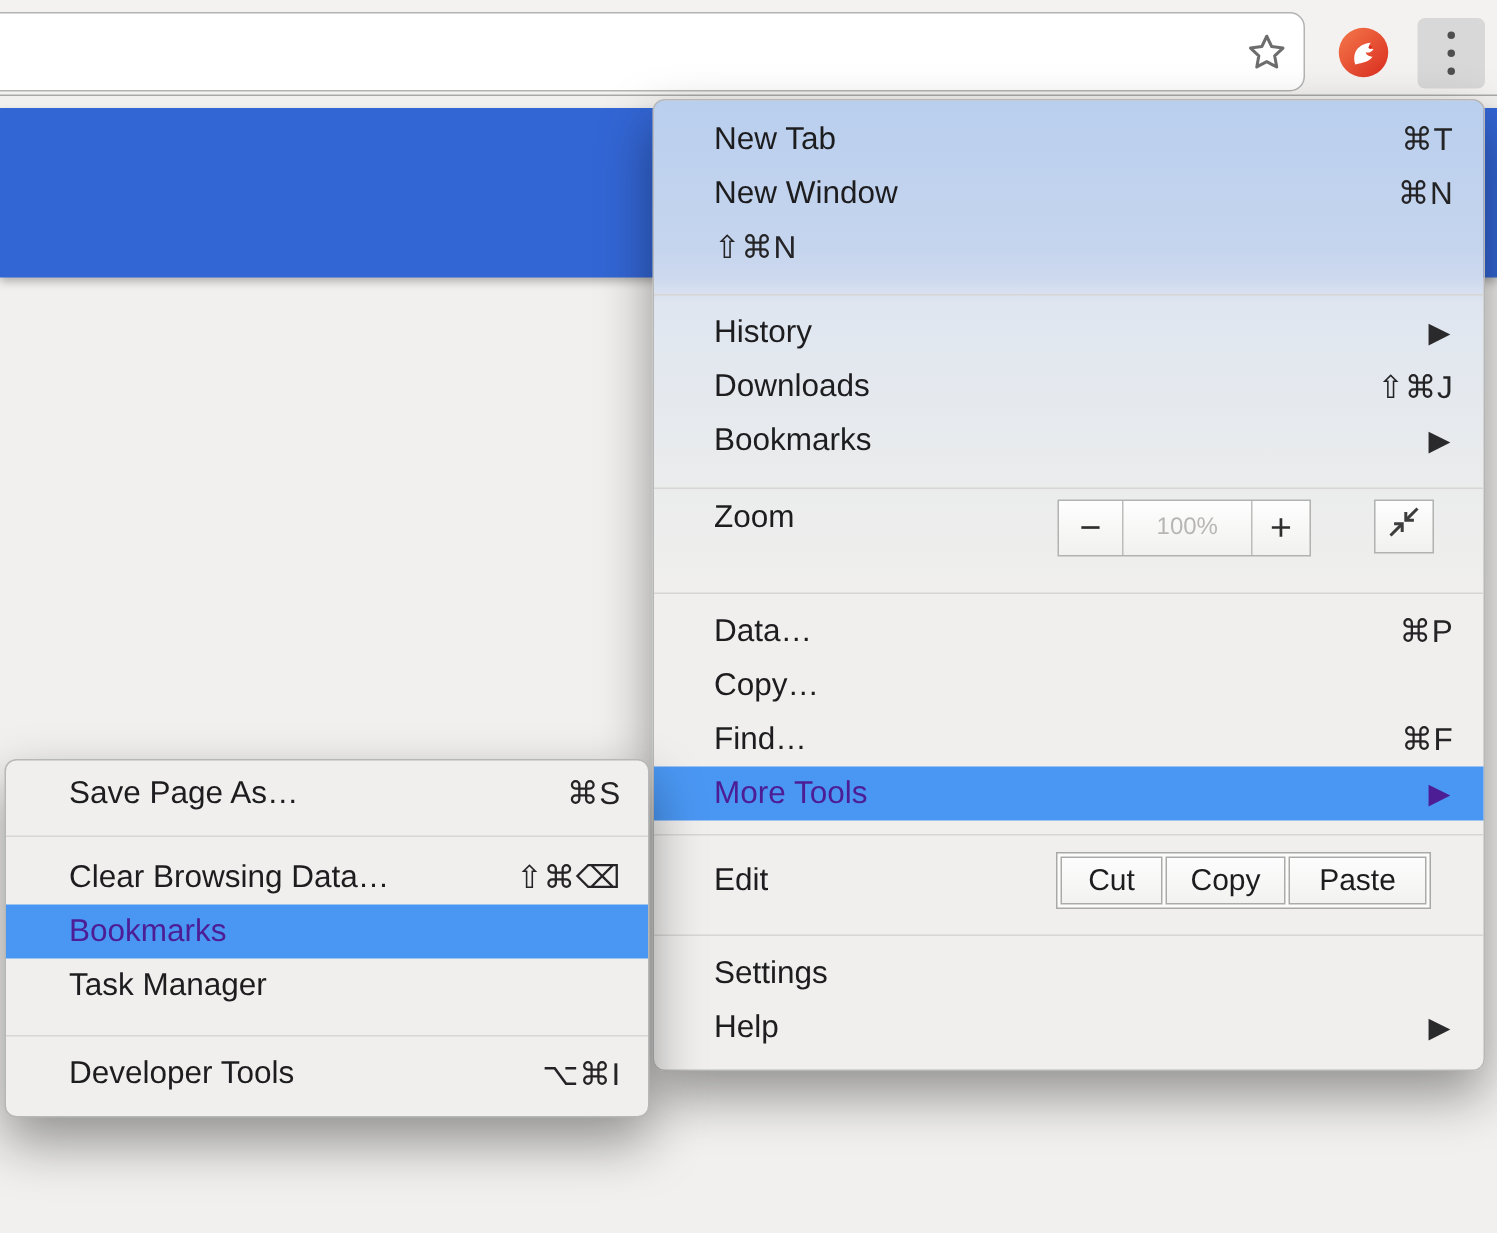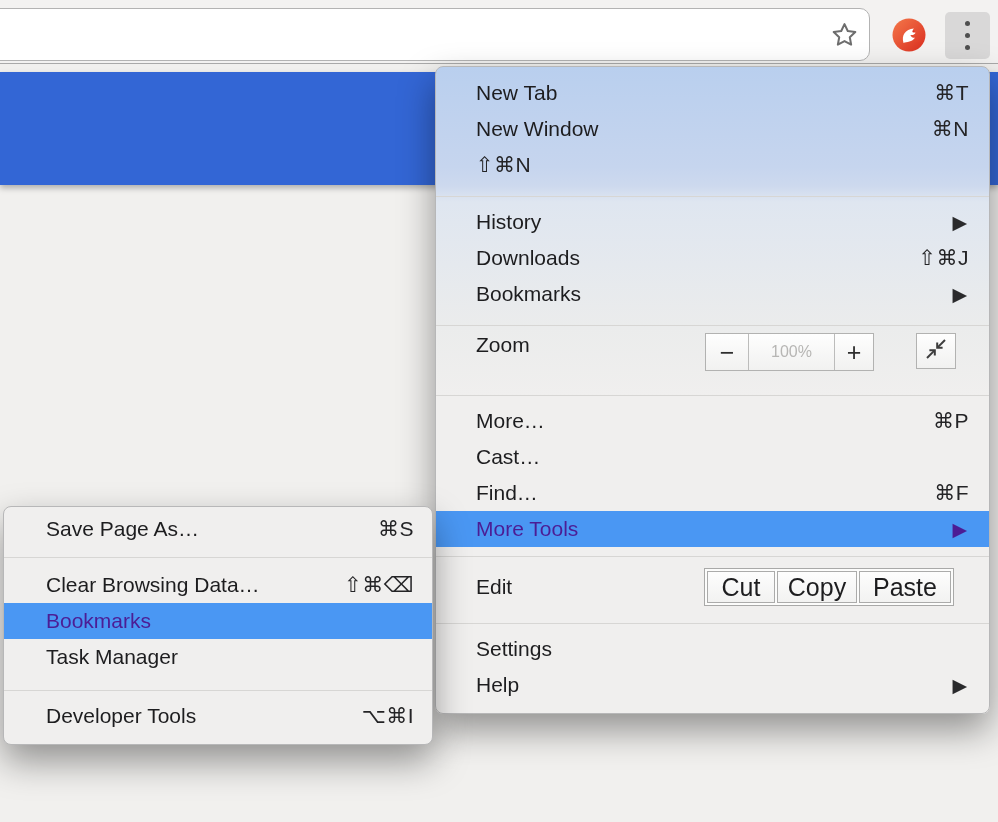--- a/index.html
+++ b/index.html
@@ -46,21 +46,21 @@
   .zoom-group{display:flex;align-items:stretch;height:36px;border:1px solid #b2b2b1;background:linear-gradient(#fefefe,#f1f1f0);}
   .zg{display:flex;align-items:center;justify-content:center;}
   .zg-minus{width:42px;font-size:25px;color:#2e2e2e;}
   .zg-val{width:85px;font-size:16px;color:#b7b6b4;border-left:1px solid #bcbcbb;border-right:1px solid #bcbcbb;}
   .zg-plus{width:38px;font-size:25px;color:#2e2e2e;}
   .fs-btn{width:40px;height:36px;box-sizing:border-box;border:1px solid #b2b2b1;background:linear-gradient(#fefefe,#f1f1f0);margin-left:42px;display:flex;align-items:center;justify-content:center;}
   
   .edit-row{height:46px;display:flex;align-items:center;padding:0 35px 0 40px;font-size:21px;color:#1d1d1f;}
   .edit-row .lbl{flex:1;}
   .edit-group{display:flex;height:38px;border:1px solid #a9a9a8;background:#fcfcfb;padding:2px;box-sizing:border-box;}
-  .eg-btn{display:flex;align-items:center;justify-content:center;font-size:25px;color:#1d1d1f;background:linear-gradient(#fdfdfd,#f2f2f1);border:1px solid #ababaa;margin-left:2px;}
+  .eg-btn{display:flex;align-items:center;justify-content:center;font-size:20px;color:#1d1d1f;background:linear-gradient(#fdfdfd,#f2f2f1);border:1px solid #ababaa;margin-left:2px;}
   .eg-btn:first-child{margin-left:0;}
   .eg-cut{width:66px;}
   .eg-copy{width:78px;}
   .eg-paste{width:90px;}
 </style>
 </head>
 <body>
 
 <div class="toolbar">
   <div class="omnibox" title="">
@@ -138,25 +138,25 @@
           <path d="M3 21 L10.6 13.4"></path>
             <polyline points="10.8,18.6 10.8,13.2 5.4,13.2"></polyline>
         </svg>
       </span>
     </div>
   </div>
 
   <div class="sep sep-c"></div>
 
   <div class="mi">
-    <span class="lbl">More…</span>
+    <span class="lbl">Data…</span>
     <span class="sc">⌘P</span>
   </div>
   <div class="mi">
-    <span class="lbl">Cast…</span>
+    <span class="lbl">Copy…</span>
   </div>
   <div class="mi">
     <span class="lbl">Find…</span>
     <span class="sc">⌘F</span>
   </div>
   <div class="mi hl">
     <span class="lbl">More Tools</span>
     <span class="arrow">▶</span>
   </div>
 

